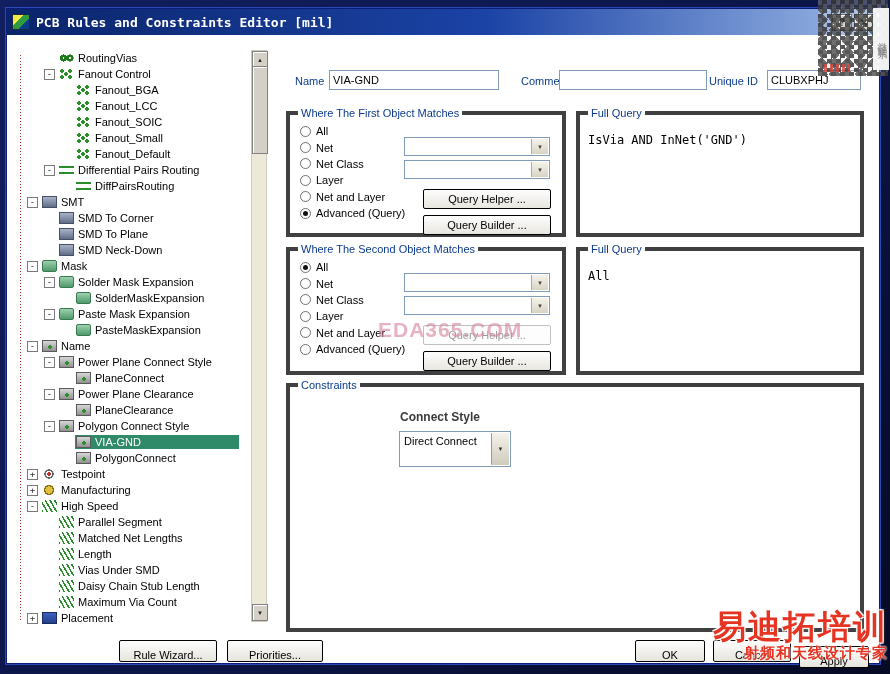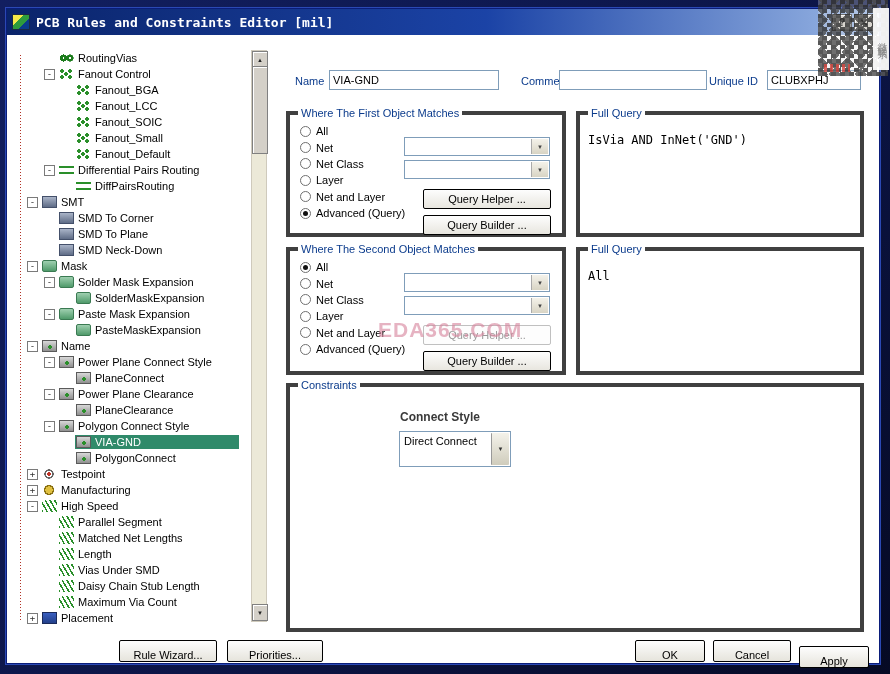--- a/index.html
+++ b/index.html
@@ -511,14 +511,18 @@
     <button class="fbtn b-pr">Priorities...</button>
     <button class="fbtn b-ok">OK</button>
     <button class="fbtn b-ca">Cancel</button>
     <button class="fbtn b-ap">Apply</button>
 
   </div>
 
   <div class="qr"></div>
   <div class="qrcap">微信联系</div>
   <div class="eda">EDA365.COM</div>
+  <div class="brand">
+    <div class="brand-title">易迪拓培训</div>
+    <div class="brand-sub">射频和天线设计专家</div>
+  </div>
 
 </div>
 
 </body></html>

